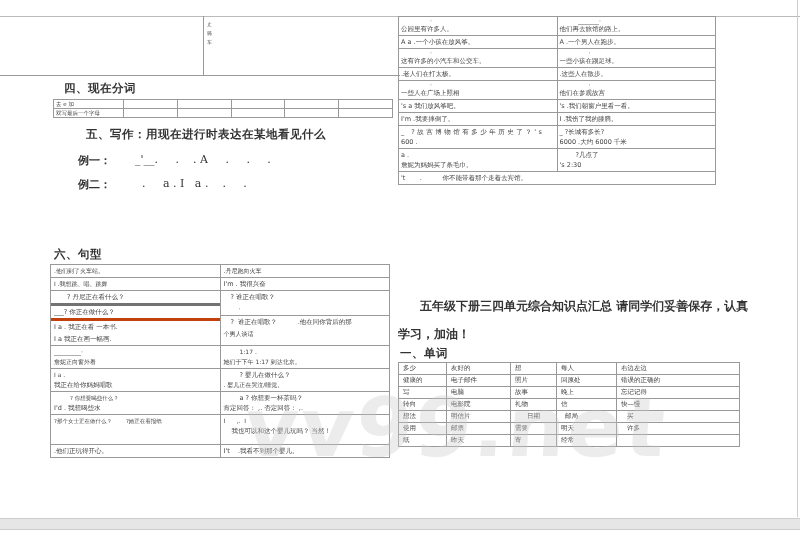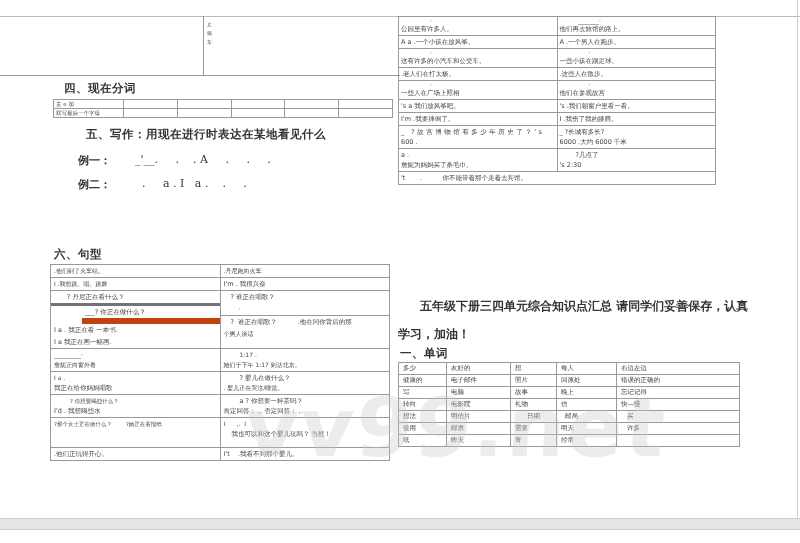--- a/index.html
+++ b/index.html
@@ -157,21 +157,21 @@
       <td class="ind"><span>.他们到了火车站。</span></td>
       <td class="ind"><span>.丹尼跑向火车</span></td>
     </tr>
     <tr>
       <td><span>I   .我想跳、唱、跳舞</span></td>
       <td class="bigtxt"><span>I'm  . 我很兴奋</span></td>
     </tr>
     <tr>
       <td style="padding:0">
         <div class="ind bigtxt" style="border-bottom:3px solid #737373; padding:1px 3px 1px 16px;">? 丹尼正在看什么？</div>
-        <div class="bigtxt" style="border-bottom:6px solid #c2410c; padding:1px 3px;margin-left:31px;">___? 你正在做什么？</div>
+        <div class="bigtxt" style="border-bottom:3px solid #c2410c; padding:1px 3px;">___? 你正在做什么？</div>
         <div class="bigtxt" style="padding:1px 3px;">I   a . 我正在看 一本书.</div>
         <div class="bigtxt" style="padding:1px 3px;">I   a  我正在画一幅画.</div>
       </td>
       <td style="padding:0">
         <div class="bigtxt" style="padding:1px 3px 1px 10px;">?  谁正在唱歌？</div>
         <div style="padding:1px 3px 1px 18px; border-bottom:1px solid #999;">·</div>
         <div class="bigtxt" style="padding:1px 3px 1px 10px; white-space:pre;">?  谁正在唱歌？          .他在同你背后的那</div>
         <div style="padding:1px 3px;">个男人谈话</div>
       </td>
     </tr>

